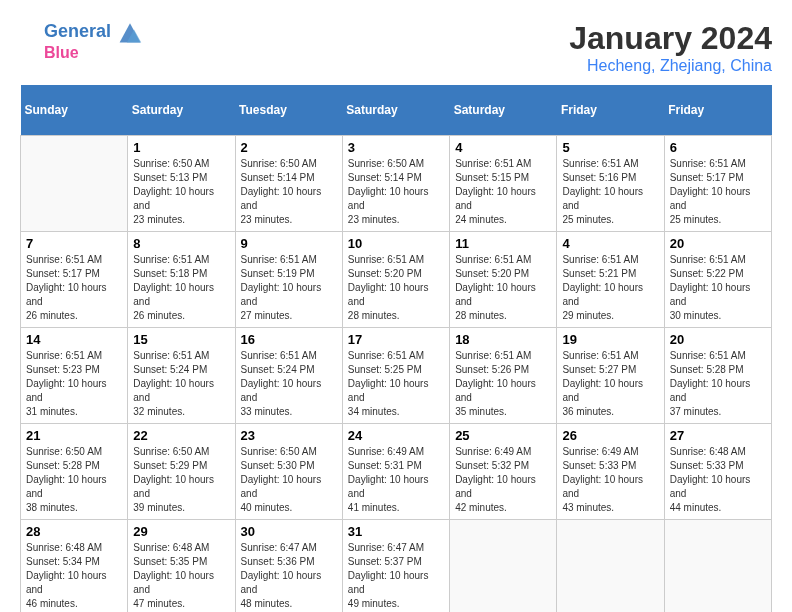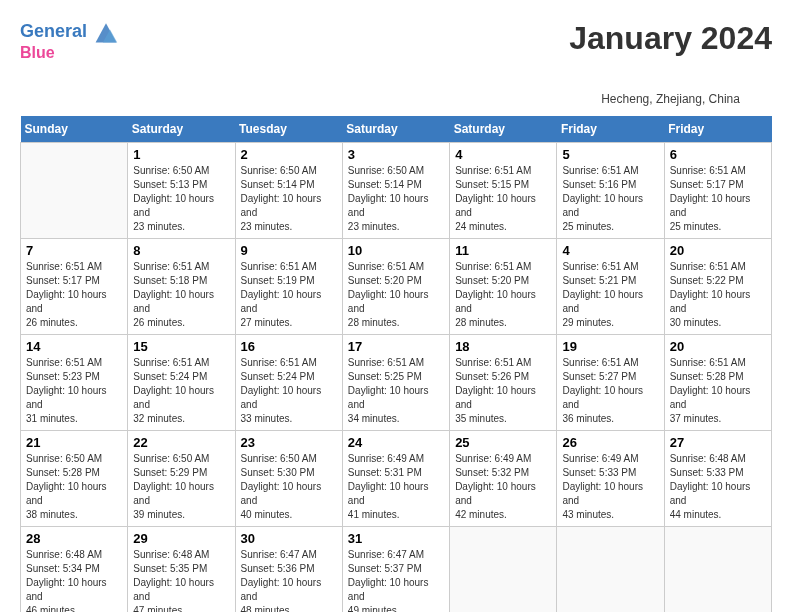--- a/index.html
+++ b/index.html
@@ -12,57 +12,57 @@
     }
     .header-section {
       display: flex;
       justify-content: space-between;
       align-items: flex-start;
       margin-bottom: 10px;
     }
     .logo {
       display: flex;
       align-items: center;
+      margin-left: 24px;
     }
     .logo-text {
       font-size: 18px;
       font-weight: bold;
       color: #333;
       line-height: 1.1;
     }
     .logo-text span {
       color: #3a7abf;
     }
     .logo-icon {
       width: 24px;
       height: 24px;
       margin-left: 2px;
     }
     .title-block {
-      text-align: center;
+      text-align: right;
     }
     .month-year {
       font-size: 32px;
       font-weight: bold;
       color: #333;
     }
     .location {
-      font-size: 12px;
-      color: #404040;
-      margin-top: 35px;
+      font-size: 16px;
+      color: #3b82f6;
     }
     table {
       width: 100%;
       border-collapse: collapse;
       font-size: 11px;
     }
     thead tr th {
       background-color: #3a7abf;
       color: #fff;
-      padding: 6px 4px;
+      padding: 18px 4px;
       text-align: left;
       font-size: 12px;
       font-weight: bold;
     }
     tbody tr td {
       border: 1px solid #ccc;
       padding: 4px 5px;
       vertical-align: top;
       min-height: 80px;
       height: 90px;

